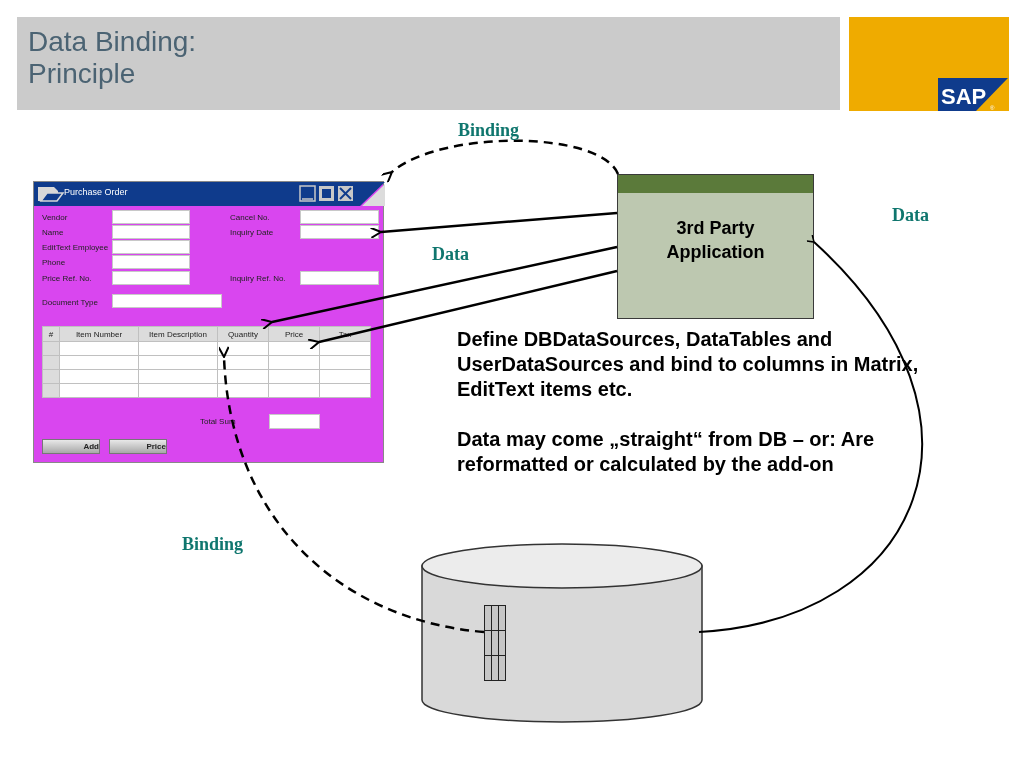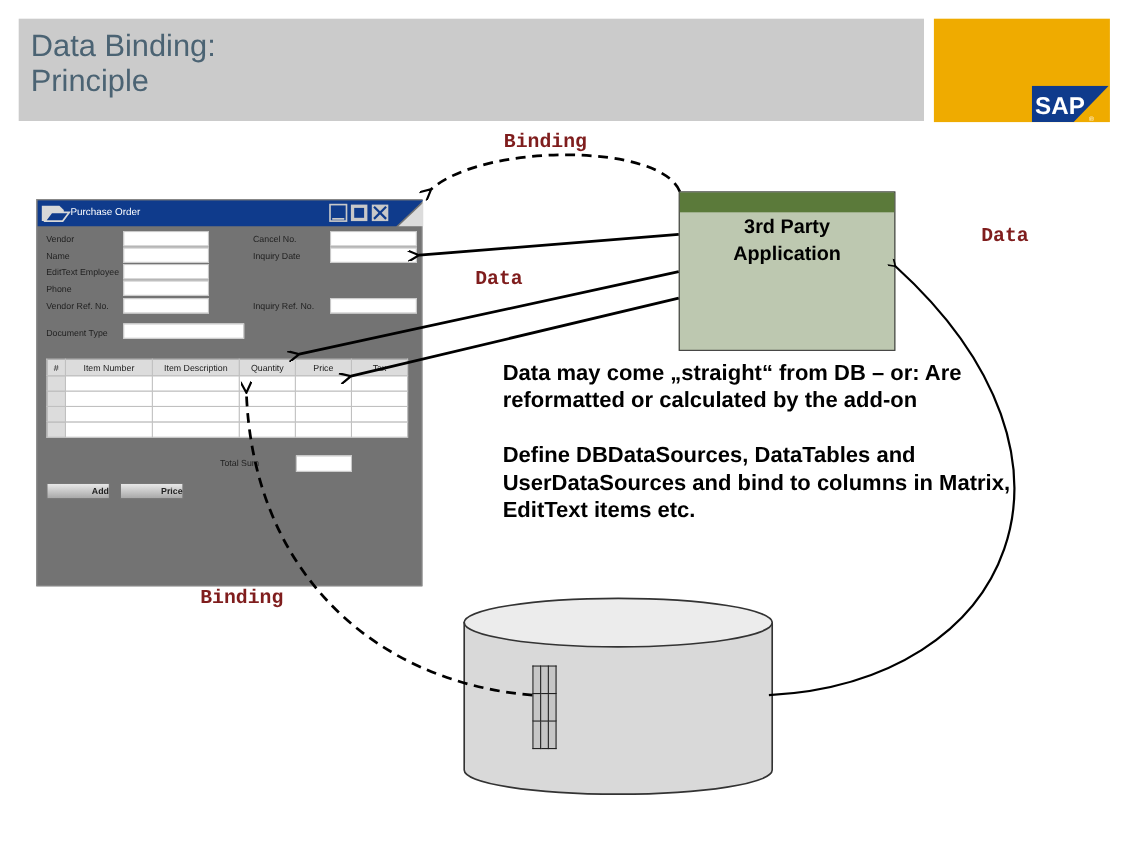--- a/index.html
+++ b/index.html
@@ -1,28 +1,28 @@
 <!DOCTYPE html>
 <html><head>
   <meta charset="utf-8">
   <style>
     html, body { margin: 0; padding: 0; }
     body { width: 1024px; height: 768px; position: relative; background: #ffffff; overflow: hidden; font-family: "Liberation Sans", sans-serif; }
     .title-bar { position: absolute; left: 17px; top: 17px; width: 823px; height: 93px; background: #cbcbcb; }
     .title-text { position: absolute; left: 28px; top: 26px; font-family: "Liberation Sans", sans-serif; font-weight: normal; font-size: 28px; line-height: 32px; color: #4b6373; }
     .logo-box { position: absolute; left: 849px; top: 17px; width: 160px; height: 94px; background: #efab00; }
     .logo-sap { position: absolute; left: 938px; top: 78px; width: 70px; height: 33px; }
-    .label { position: absolute; font-weight: bold; font-size: 18px; color: #7f1d1d; font-family: Liberation Mono, monospace; }
+    .label { position: absolute; font-weight: bold; font-size: 18px; color: #0f766e; font-family: Liberation Serif, serif; }
     .body-text { position: absolute; left: 457px; top: 327px; width: 520px; font-weight: bold; font-size: 20px; line-height: 25px; color: #000; }
     .body-text p { margin: 0 0 25px 0; }
     .app-box { position: absolute; left: 617px; top: 174px; width: 197px; height: 145px; background: #bdc8b0; border: 1px solid #3a3a3a; box-sizing: border-box; }
     .app-box .app-head { height: 18px; background: #5b7a3a; }
-    .app-box .app-text { text-align: center; font-weight: bold; font-size: 18px; line-height: 24px; margin-top: 1px; color: #000; }
+    .app-box .app-text { text-align: center; font-weight: bold; font-size: 18px; line-height: 24px; margin-top: 23px; color: #000; }
     
-    .po { position: absolute; left: 33px; top: 181px; width: 351px; height: 352px; background: #737373; border: 1px solid #888; box-sizing: border-box; }
+    .po { position: absolute; left: 33px; top: 181px; width: 351px; height: 282px; background: #d946ef; border: 1px solid #888; box-sizing: border-box; }
     .po-header { position: absolute; left: 0; top: 0; width: 351px; height: 24px; }
     .po-title { position: absolute; left: 30px; top: 5px; font-size: 9px; color: #fff; }
     .po-lbl { position: absolute; font-size: 8px; color: #222; }
     .po-in { position: absolute; height: 14px; background: #fff; border: 1px solid #c8c8c8; box-sizing: border-box; }
     .grid { position: absolute; left: 8px; top: 144px; width: 330px; }
     .grid table { border-collapse: collapse; }
     .grid td, .grid th { border: 1px solid #c0c0c0; height: 13px; padding: 0; font-size: 8px; font-weight: normal; color: #222; text-align: center; }
     .grid th { background: #dcdcdc; height: 14px; }
     .grid td { background: #fff; }
     .grid td.rn { background: #dcdcdc; }
@@ -72,21 +72,21 @@
   <div class="po-title">Purchase Order</div>
 
   <div class="po-lbl" style="left:8px;top:31px">Vendor</div>
   <div class="po-in" style="left:78px;top:28px;width:78px"></div>
   <div class="po-lbl" style="left:8px;top:46px">Name</div>
   <div class="po-in" style="left:78px;top:43px;width:78px"></div>
   <div class="po-lbl" style="left:8px;top:61px">EditText Employee</div>
   <div class="po-in" style="left:78px;top:58px;width:78px"></div>
   <div class="po-lbl" style="left:8px;top:76px">Phone</div>
   <div class="po-in" style="left:78px;top:73px;width:78px"></div>
-  <div class="po-lbl" style="left:8px;top:92px">Vendor Ref. No.</div>
+  <div class="po-lbl" style="left:8px;top:92px">Price Ref. No.</div>
   <div class="po-in" style="left:78px;top:89px;width:78px"></div>
 
   <div class="po-lbl" style="left:196px;top:31px">Cancel No.</div>
   <div class="po-in" style="left:266px;top:28px;width:79px"></div>
   <div class="po-lbl" style="left:196px;top:46px">Inquiry Date</div>
   <div class="po-in" style="left:266px;top:43px;width:79px"></div>
   <div class="po-lbl" style="left:196px;top:92px">Inquiry Ref. No.</div>
   <div class="po-in" style="left:266px;top:89px;width:79px"></div>
 
   <div class="po-lbl" style="left:8px;top:116px">Document Type</div>
@@ -198,15 +198,15 @@
 
   <path d="M699,632 C920,620 1010,420 814,242" fill="none" stroke="#000" stroke-width="2" marker-end="url(#ahs)"></path>
 </svg>
 
 <div class="label" style="left:458px;top:120px">Binding</div>
 <div class="label" style="left:432px;top:244px">Data</div>
 <div class="label" style="left:892px;top:205px">Data</div>
 <div class="label" style="left:182px;top:534px">Binding</div>
 
 <div class="body-text">
+  <p>Define DBDataSources, DataTables and UserDataSources and bind to columns in Matrix, EditText items etc.</p>
   <p>Data may come „straight“ from DB – or: Are reformatted or calculated by the add-on</p>
-  <p>Define DBDataSources, DataTables and UserDataSources and bind to columns in Matrix, EditText items etc.</p>
 </div>
 
 </body></html>

